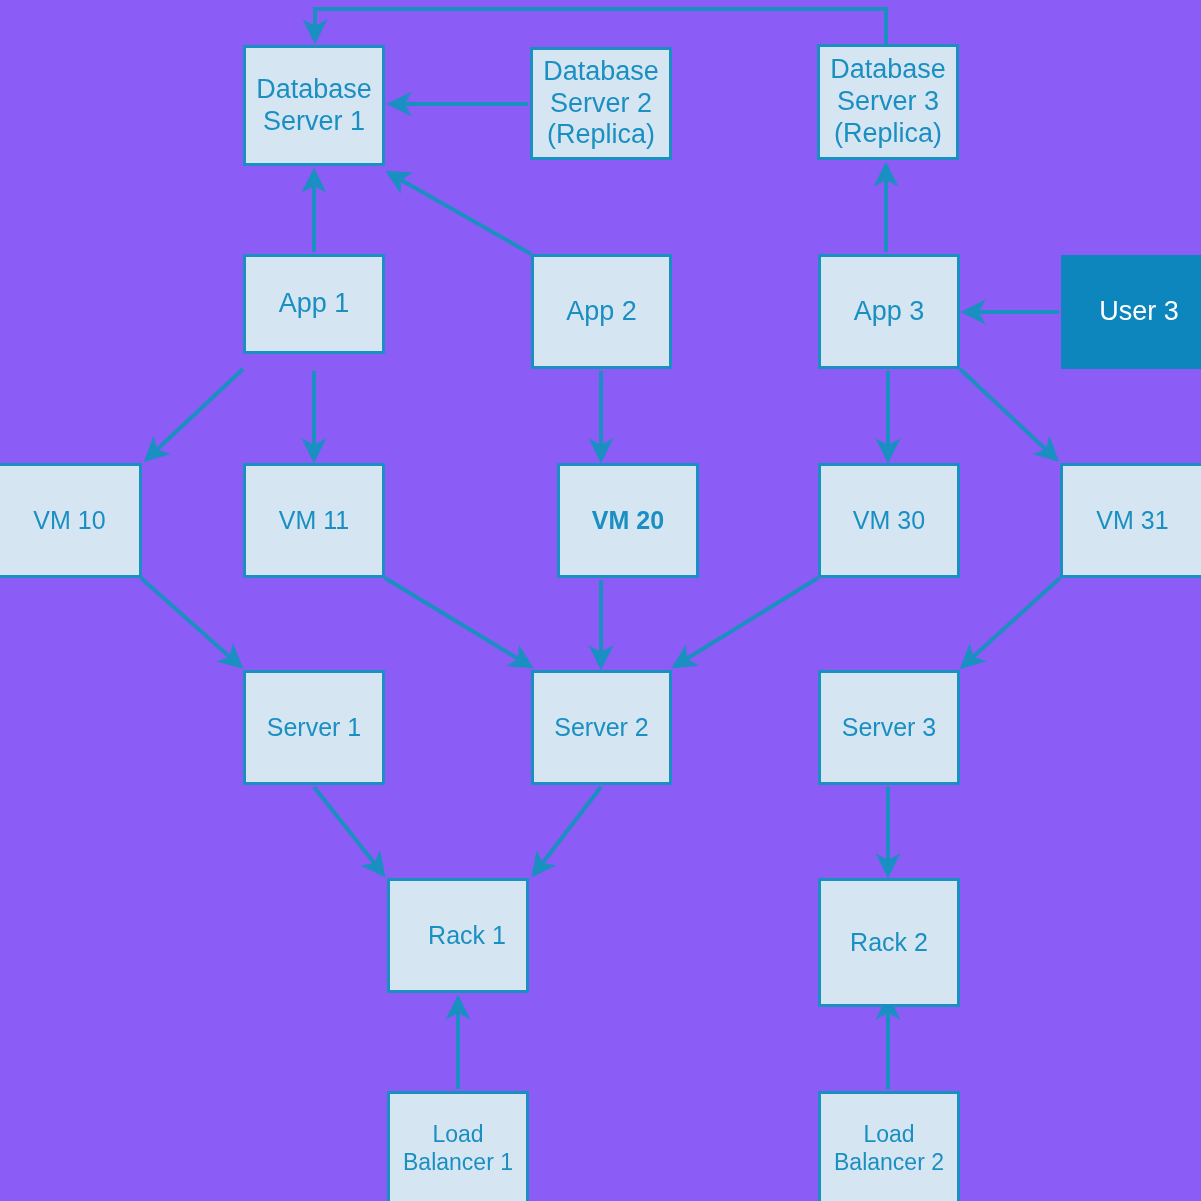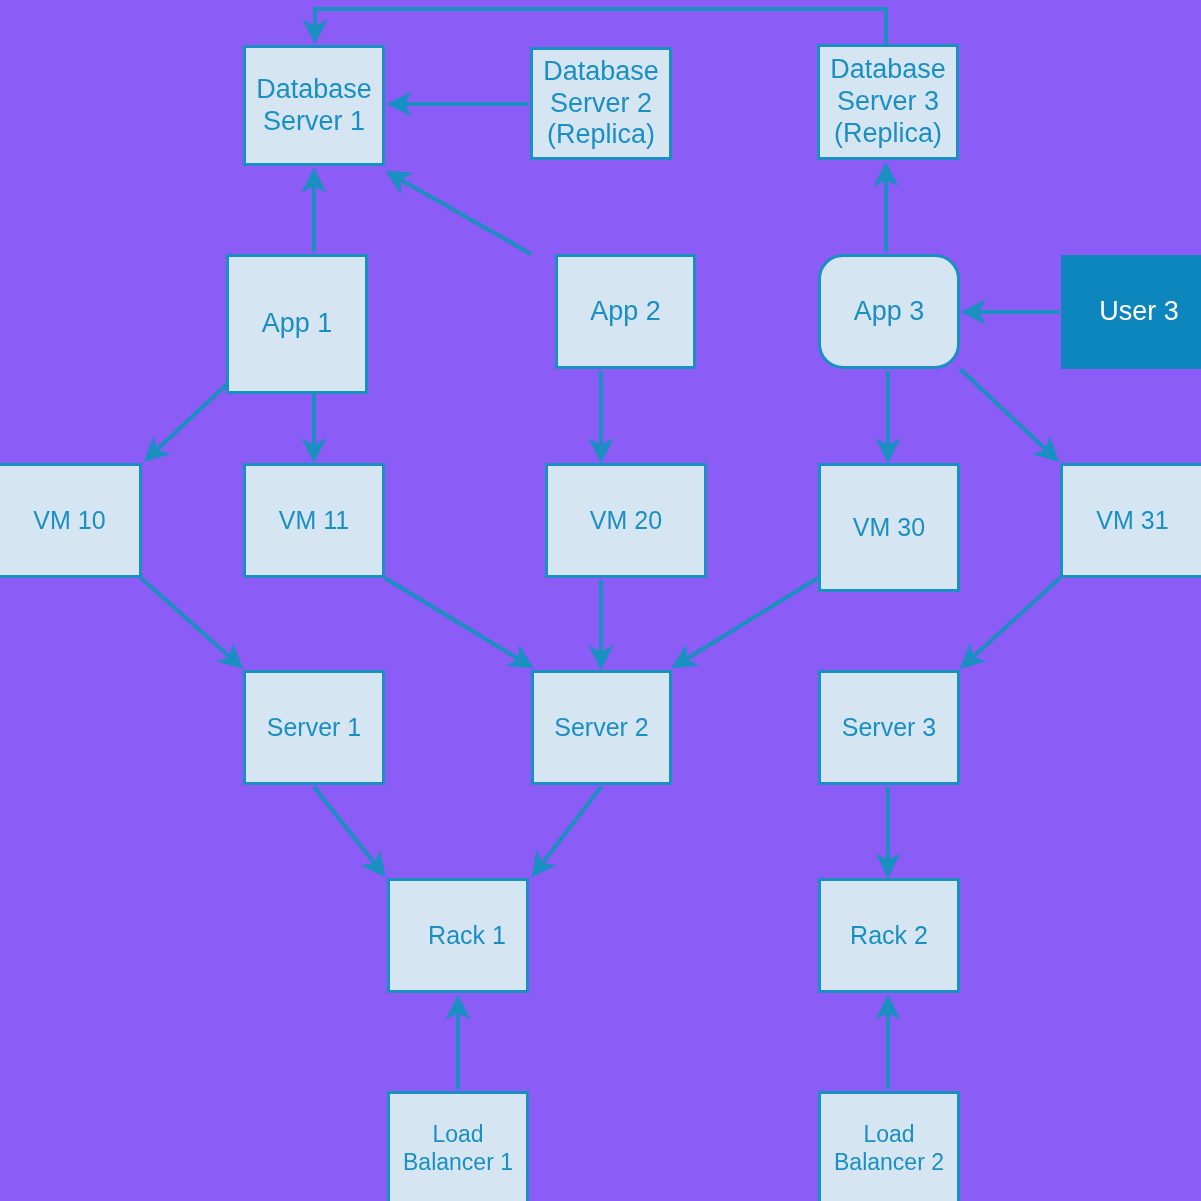--- a/index.html
+++ b/index.html
@@ -69,32 +69,32 @@
   </svg>
   <div id="node-group">
       <div class="node shaded fs-lg" style="left: 243px; top: 45px; width: 142px; height: 121px;">Database
 Server 1</div>
       <div class="node shaded fs-lg" style="left: 530px; top: 47px; width: 142px; height: 113px;">Database
 Server 2
 (Replica)</div>
       <div class="node shaded fs-lg" style="left: 817px; top: 44px; width: 142px; height: 116px;">Database
 Server 3
 (Replica)</div>
-      <div class="node shaded fs-lg" style="left: 226px; top: 254px; width: 142px; height: 140px;">App 1</div>
-      <div class="node shaded fs-lg" style="left: 531px; top: 254px; width: 141px; height: 115px; margin-left: 24px;">App 2</div>
-      <div class="node shaded fs-lg" style="left: 818px; top: 254px; width: 142px; height: 115px; border-radius: 25px;">App 3</div>
+      <div class="node shaded fs-lg" style="left: 243px; top: 254px; width: 142px; height: 100px;">App 1</div>
+      <div class="node shaded fs-lg" style="left: 531px; top: 254px; width: 141px; height: 115px;">App 2</div>
+      <div class="node shaded fs-lg" style="left: 818px; top: 254px; width: 142px; height: 115px;">App 3</div>
       <div class="node filled fs-lg" style="left: 1061px; top: 255px; width: 156px; height: 114px;">User 3</div>
       <div class="node shaded fs-md" style="left: -3px; top: 463px; width: 145px; height: 115px;">VM 10</div>
       <div class="node shaded fs-md" style="left: 243px; top: 463px; width: 142px; height: 115px; text-align: center;">VM 11</div>
-      <div class="node shaded fs-md" style="left: 545px; top: 463px; width: 162px; height: 115px;">VM 20</div>
-      <div class="node shaded fs-md" style="left: 818px; top: 463px; width: 142px; height: 129px;">VM 30</div>
+      <div class="node shaded fs-md" style="left: 557px; top: 463px; width: 142px; height: 115px; font-weight: bold;">VM 20</div>
+      <div class="node shaded fs-md" style="left: 818px; top: 463px; width: 142px; height: 115px;">VM 30</div>
       <div class="node shaded fs-md" style="left: 1060px; top: 463px; width: 145px; height: 115px;">VM 31</div>
       <div class="node shaded fs-md" style="left: 243px; top: 670px; width: 142px; height: 115px;">Server 1</div>
       <div class="node shaded fs-md" style="left: 531px; top: 670px; width: 141px; height: 115px;">Server 2</div>
       <div class="node shaded fs-md" style="left: 818px; top: 670px; width: 142px; height: 115px;">Server 3</div>
       <div class="node shaded fs-md" style="left: 387px; top: 878px; width: 142px; height: 115px; padding-left: 18px;">Rack 1</div>
-      <div class="node shaded fs-md" style="left: 818px; top: 878px; width: 142px; height: 115px;">Rack 2</div>
+      <div class="node shaded fs-md" style="left: 818px; top: 878px; width: 142px; height: 129px;">Rack 2</div>
       <div class="node shaded fs-sm" style="left: 387px; top: 1091px; width: 142px; height: 115px;">Load
 Balancer 1</div>
       <div class="node shaded fs-sm" style="left: 818px; top: 1091px; width: 142px; height: 115px;">Load
 Balancer 2</div>
     </div>
 </div>
 
 </body></html>

